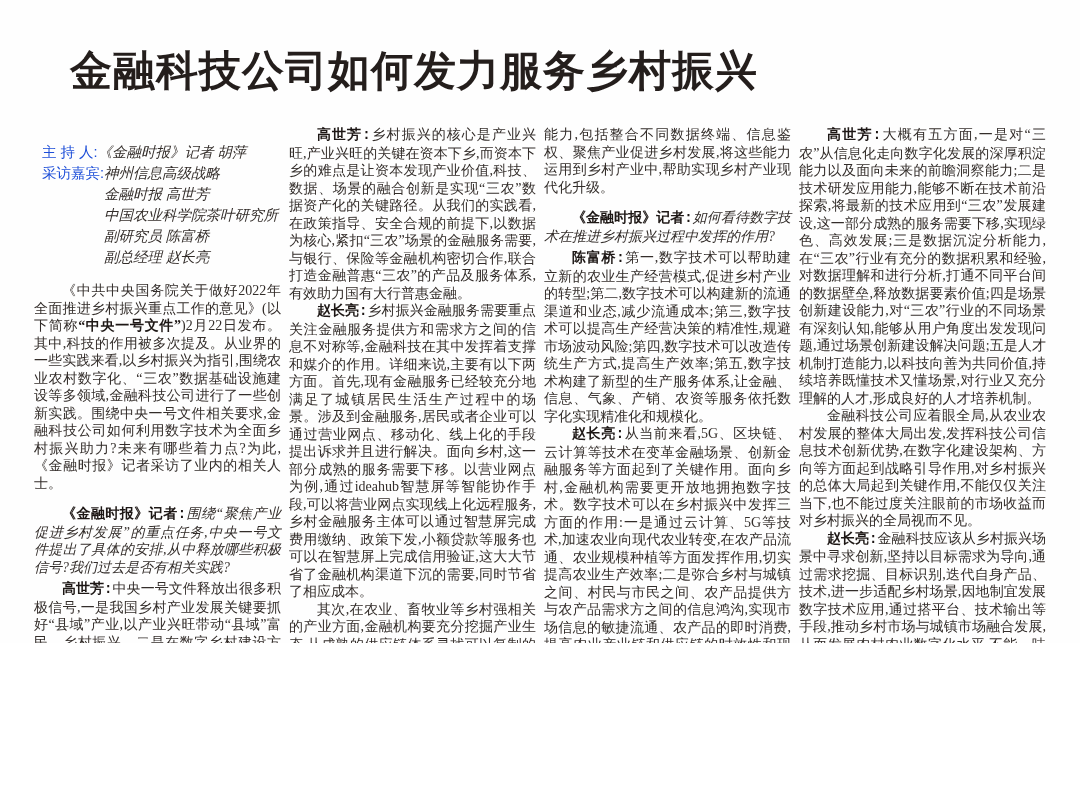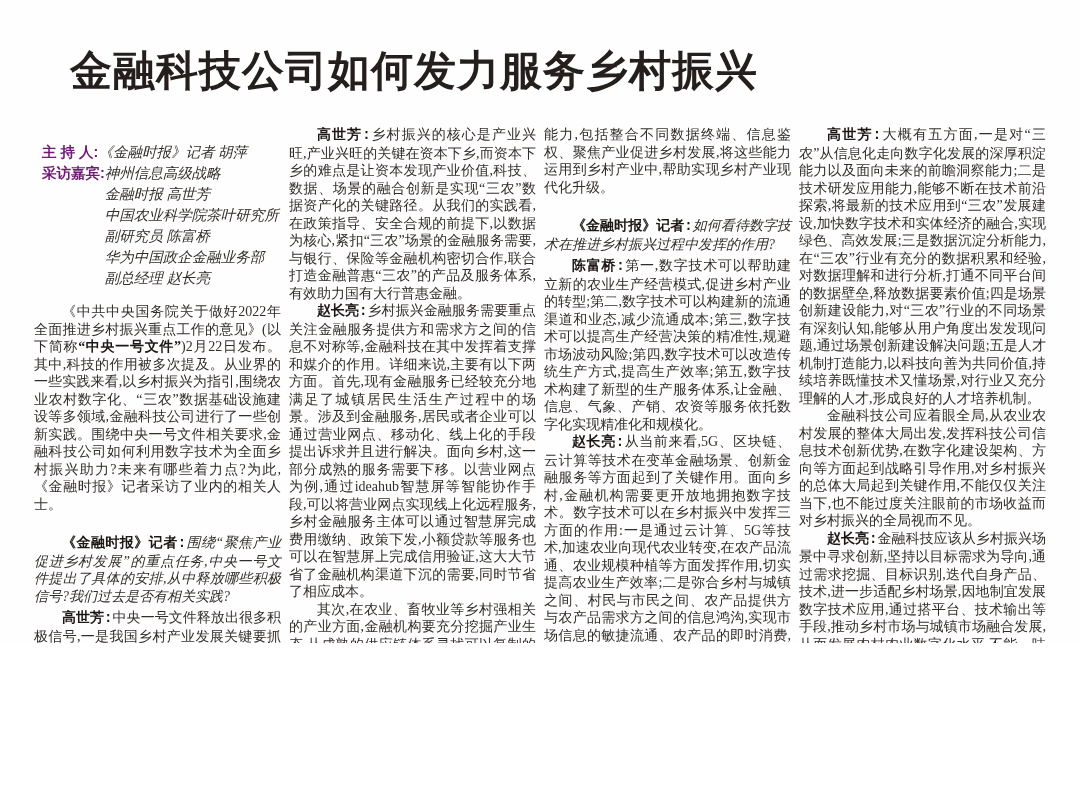--- a/index.html
+++ b/index.html
@@ -43,31 +43,31 @@
   }
   .para { margin: 0; }
   .indent { text-indent: 2em; }
   .hei {
     font-weight: 700;
     font-family: Liberation Mono, monospace;
     color: #1d1715;
   }
   .kai { font-style: italic; }
   .song-bold { font-weight: 700; color: #1d1715; }
-  .q { margin-top: 21px; margin-bottom: 4px; }
+  .q { margin-top: 13px; margin-bottom: 4px; }
   .byline {
     margin: 16px 0 14px 8px;
     font-size: 14.5px;
     line-height: 21px;
   }
   .byline-row { display: flex; align-items: flex-start; }
   .byline-label {
-    font-weight: 700;
+    font-weight: 400;
     font-family: "Liberation Sans", sans-serif;
-    color: #701a75;
+    color: #1d4ed8;
     white-space: pre;
     flex: 0 0 auto;
   }
   .byline-values { flex: 1 1 auto; }
   .intro-block { margin-bottom: 1px; }
 </style>
 </head>
 <body>
 
 <div class="page">
@@ -82,21 +82,20 @@
           <span class="byline-label">主 持 人:</span>
           <span class="byline-values kai">《金融时报》记者 胡萍</span>
         </div>
         <div class="byline-row">
           <span class="byline-label">采访嘉宾:</span>
           <span class="byline-values kai">
             <span style="display:block">神州信息高级战略</span>
             <span style="display:block">金融时报 高世芳</span>
             <span style="display:block">中国农业科学院茶叶研究所</span>
             <span style="display:block">副研究员 陈富桥</span>
-            <span style="display:block">华为中国政企金融业务部</span>
             <span style="display:block">副总经理 赵长亮</span>
           </span>
         </div>
       </div>
 
       <p class="para indent intro-block"><span>《中共中央国务院关于做好2022年全面推进乡村振兴重点工作的意见》(以下简称</span><span class="song-bold">“中央一号文件”</span><span>)2月22日发布。其中,科技的作用被多次提及。从业界的一些实践来看,以乡村振兴为指引,围绕农业农村数字化、“三农”数据基础设施建设等多领域,金融科技公司进行了一些创新实践。围绕中央一号文件相关要求,金融科技公司如何利用数字技术为全面乡村振兴助力?未来有哪些着力点?为此,《金融时报》记者采访了业内的相关人士。</span></p>
 
       <p class="para indent q"><span class="hei">《金融时报》记者:</span><span class="kai">围绕“聚焦产业促进乡村发展”的重点任务,中央一号文件提出了具体的安排,从中释放哪些积极信号?我们过去是否有相关实践?</span></p>
 
       <p class="para indent"><span class="hei">高世芳:</span><span>中央一号文件释放出很多积极信号,一是我国乡村产业发展关键要抓好“县域”产业,以产业兴旺带动“县域”富民、乡村振兴。二是在数字乡村建设方面,要发挥科技创新在推动农业农村大数据应用、农村信息基础设施建设中的赋能作用。这些领域我们都有着积极的实践和探索,比如,神州信息依托“农业单品全产业链大数据平台”,助力打造陕西眉县猕猴桃单品大数据、陕西洛川苹果单品大数据、云南禄劝县中药材单品大数据等,并在更多领域复制,为推动区域特色产业发展赋能。我们自2019年在江苏率先落地我国首个省级农业农村大数据平台以来,又连</span></p>
@@ -118,21 +117,21 @@
       <p class="para indent q"><span class="hei">《金融时报》记者:</span><span class="kai">如何看待数字技术在推进乡村振兴过程中发挥的作用?</span></p>
 
       <p class="para indent"><span class="hei">陈富桥:</span><span>第一,数字技术可以帮助建立新的农业生产经营模式,促进乡村产业的转型;第二,数字技术可以构建新的流通渠道和业态,减少流通成本;第三,数字技术可以提高生产经营决策的精准性,规避市场波动风险;第四,数字技术可以改造传统生产方式,提高生产效率;第五,数字技术构建了新型的生产服务体系,让金融、信息、气象、产销、农资等服务依托数字化实现精准化和规模化。</span></p>
 
       <p class="para indent"><span class="hei">赵长亮:</span><span>从当前来看,5G、区块链、云计算等技术在变革金融场景、创新金融服务等方面起到了关键作用。面向乡村,金融机构需要更开放地拥抱数字技术。数字技术可以在乡村振兴中发挥三方面的作用:一是通过云计算、5G等技术,加速农业向现代农业转变,在农产品流通、农业规模种植等方面发挥作用,切实提高农业生产效率;二是弥合乡村与城镇之间、村民与市民之间、农产品提供方与农产品需求方之间的信息鸿沟,实现市场信息的敏捷流通、农产品的即时消费,提高农业产业链和供应链的时效性和现代化水平;三是借助远程协作等数字基础设施建设,发展乡村数字经济,通过乡村政务一网通,解决乡镇政务服务难触达的问题,通过创新场景,比如远程银行、远程学校、远程诊疗等创新应用,提升乡村地区公共服务质量,进一步推动乡村治理向现代化迈进。</span></p>
 
       <p class="para indent q"><span class="hei">《金融时报》记者:</span><span class="kai">扎实推动乡村振兴,金融科技公司应具备哪些硬实力?</span></p>
     </div>
 
     <div class="col">
-      <p class="para indent"><span class="hei">高世芳:</span><span>大概有五方面,一是对“三农”从信息化走向数字化发展的深厚积淀能力以及面向未来的前瞻洞察能力;二是技术研发应用能力,能够不断在技术前沿探索,将最新的技术应用到“三农”发展建设,加快数字技术和实体经济的融合,实现绿色、高效发展;三是数据沉淀分析能力,在“三农”行业有充分的数据积累和经验,对数据理解和进行分析,打通不同平台间的数据壁垒,释放数据要素价值;四是场景创新建设能力,对“三农”行业的不同场景有深刻认知,能够从用户角度出发发现问题,通过场景创新建设解决问题;五是人才机制打造能力,以科技向善为共同价值,持续培养既懂技术又懂场景,对行业又充分理解的人才,形成良好的人才培养机制。</span></p>
+      <p class="para indent"><span class="hei">高世芳:</span><span>大概有五方面,一是对“三农”从信息化走向数字化发展的深厚积淀能力以及面向未来的前瞻洞察能力;二是技术研发应用能力,能够不断在技术前沿探索,将最新的技术应用到“三农”发展建设,这一部分成熟的服务需要下移,实现绿色、高效发展;三是数据沉淀分析能力,在“三农”行业有充分的数据积累和经验,对数据理解和进行分析,打通不同平台间的数据壁垒,释放数据要素价值;四是场景创新建设能力,对“三农”行业的不同场景有深刻认知,能够从用户角度出发发现问题,通过场景创新建设解决问题;五是人才机制打造能力,以科技向善为共同价值,持续培养既懂技术又懂场景,对行业又充分理解的人才,形成良好的人才培养机制。</span></p>
 
       <p class="para indent"><span>金融科技公司应着眼全局,从农业农村发展的整体大局出发,发挥科技公司信息技术创新优势,在数字化建设架构、方向等方面起到战略引导作用,对乡村振兴的总体大局起到关键作用,不能仅仅关注当下,也不能过度关注眼前的市场收益而对乡村振兴的全局视而不见。</span></p>
 
       <p class="para indent"><span class="hei">赵长亮:</span><span>金融科技应该从乡村振兴场景中寻求创新,坚持以目标需求为导向,通过需求挖掘、目标识别,迭代自身产品、技术,进一步适配乡村场景,因地制宜发展数字技术应用,通过搭平台、技术输出等手段,推动乡村市场与城镇市场融合发展,从而发展农村农业数字化水平,不能一味追求技术先进性,忽视农业农村数字化具体场景,导致技术发展而忽视乡村。</span></p>
 
       <p class="para indent"><span>此外,得到乡村市场验证的方案和技术进行推广,将成熟的能力、得到乡村市场验证的方案和技术进行推广,在推动数字乡村的过程中,通过技术的传帮带发展一批乡村青年,让数字化的人才在乡村得到有效赓续。</span></p>
     </div>
 
   </div>
 </div>

